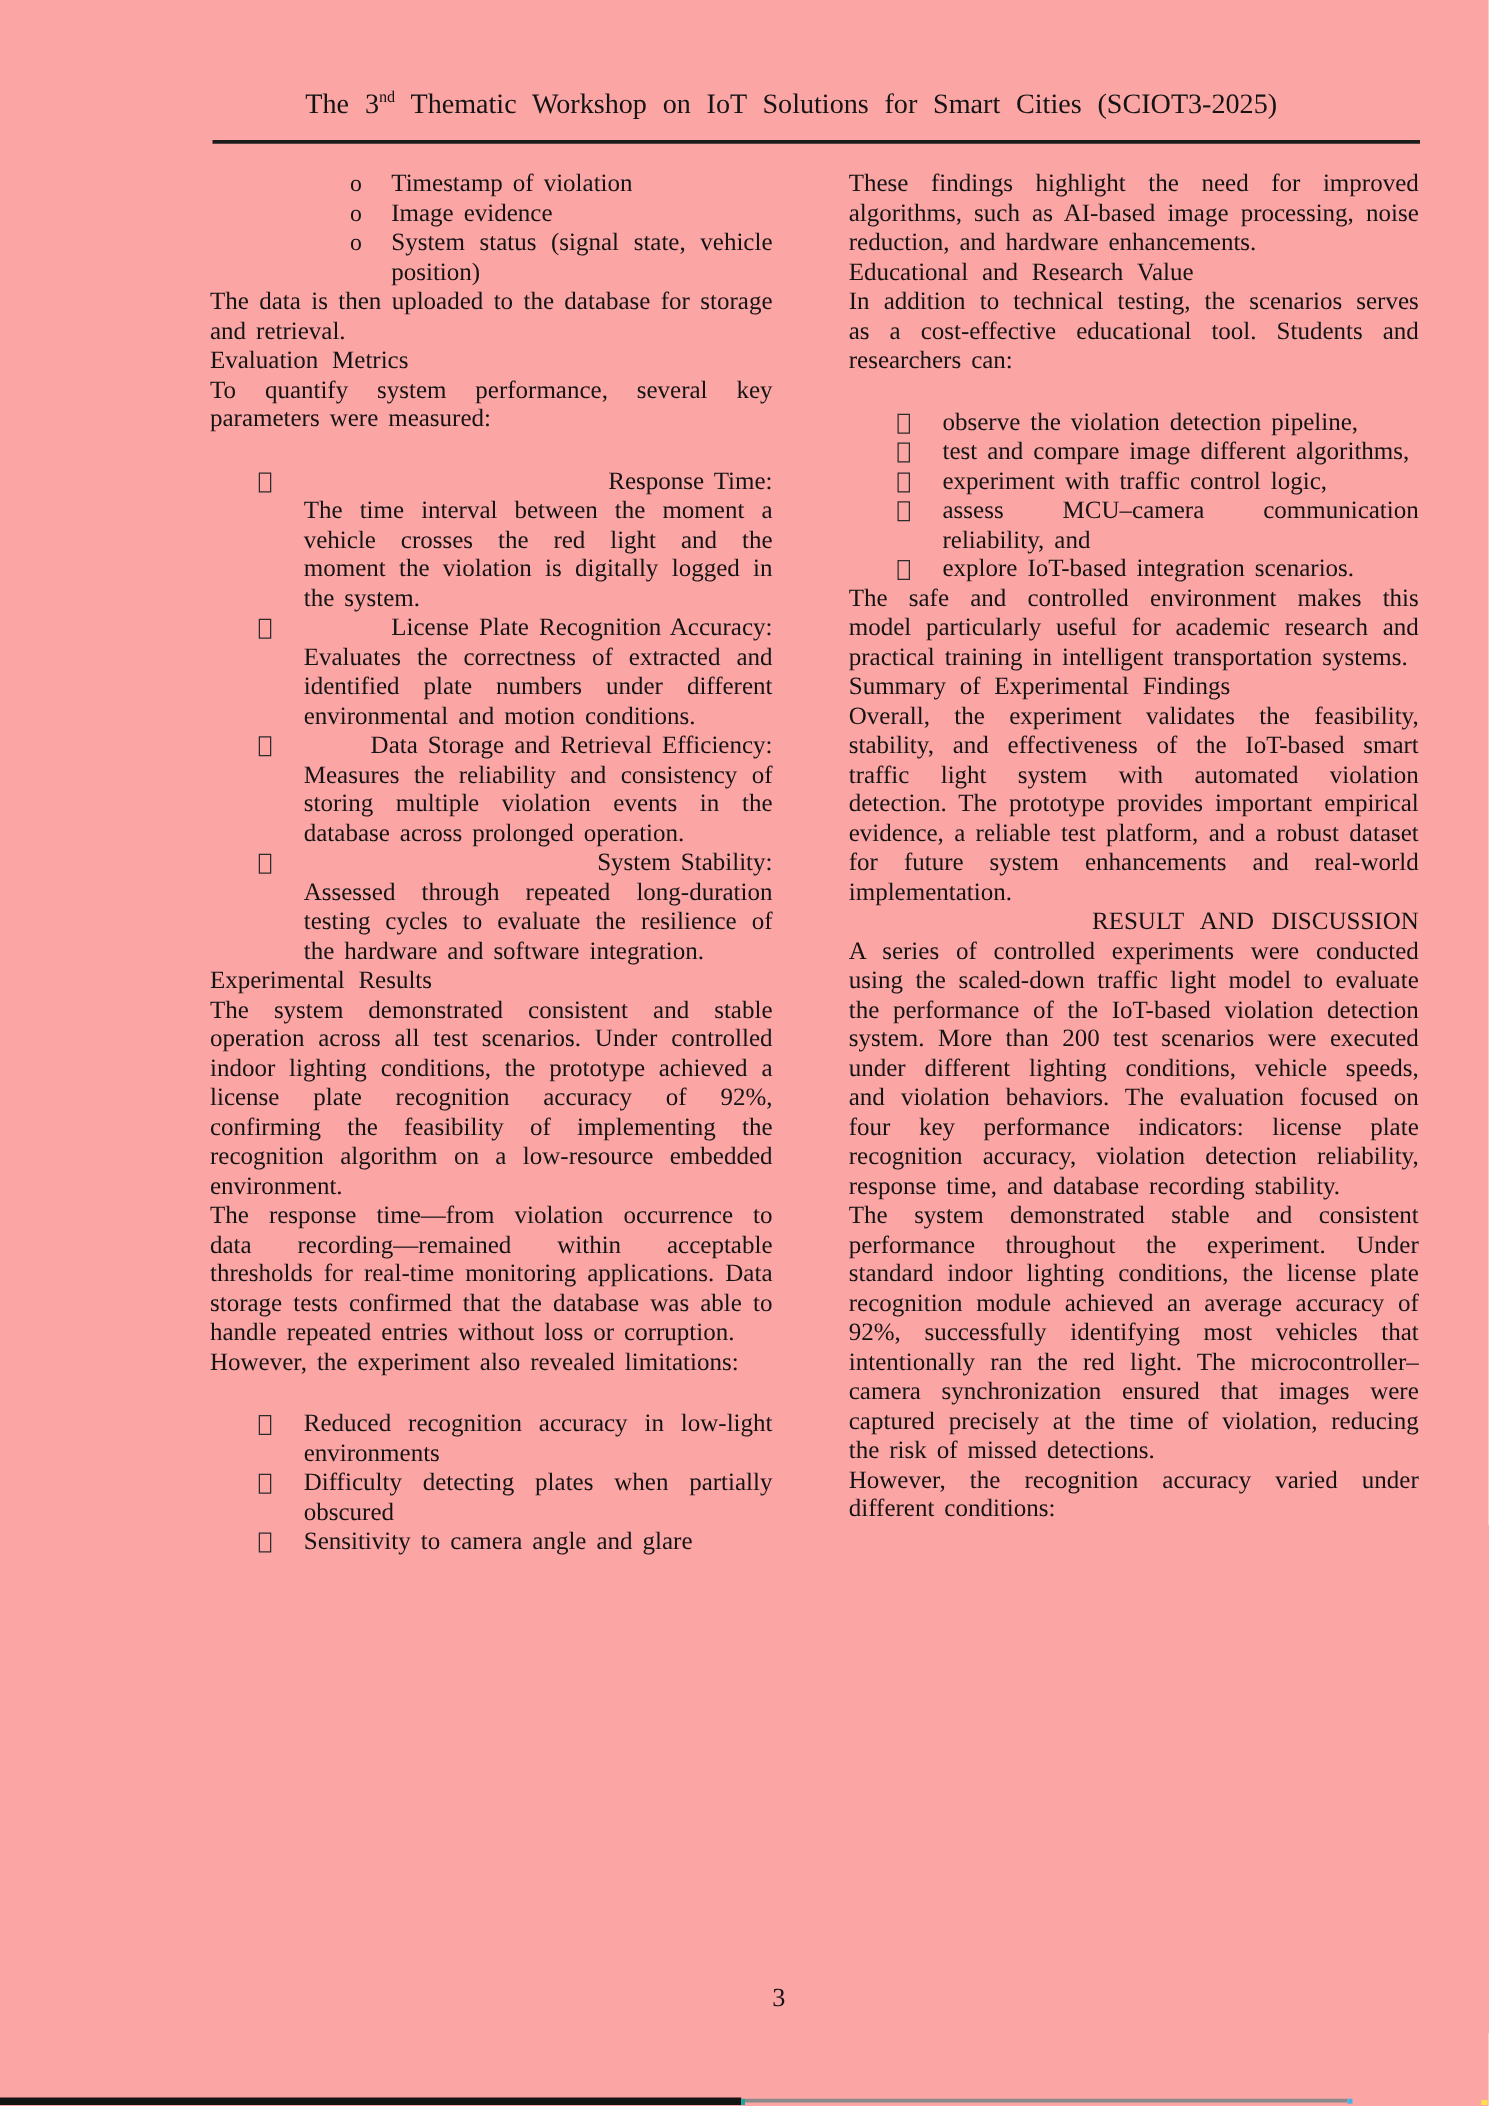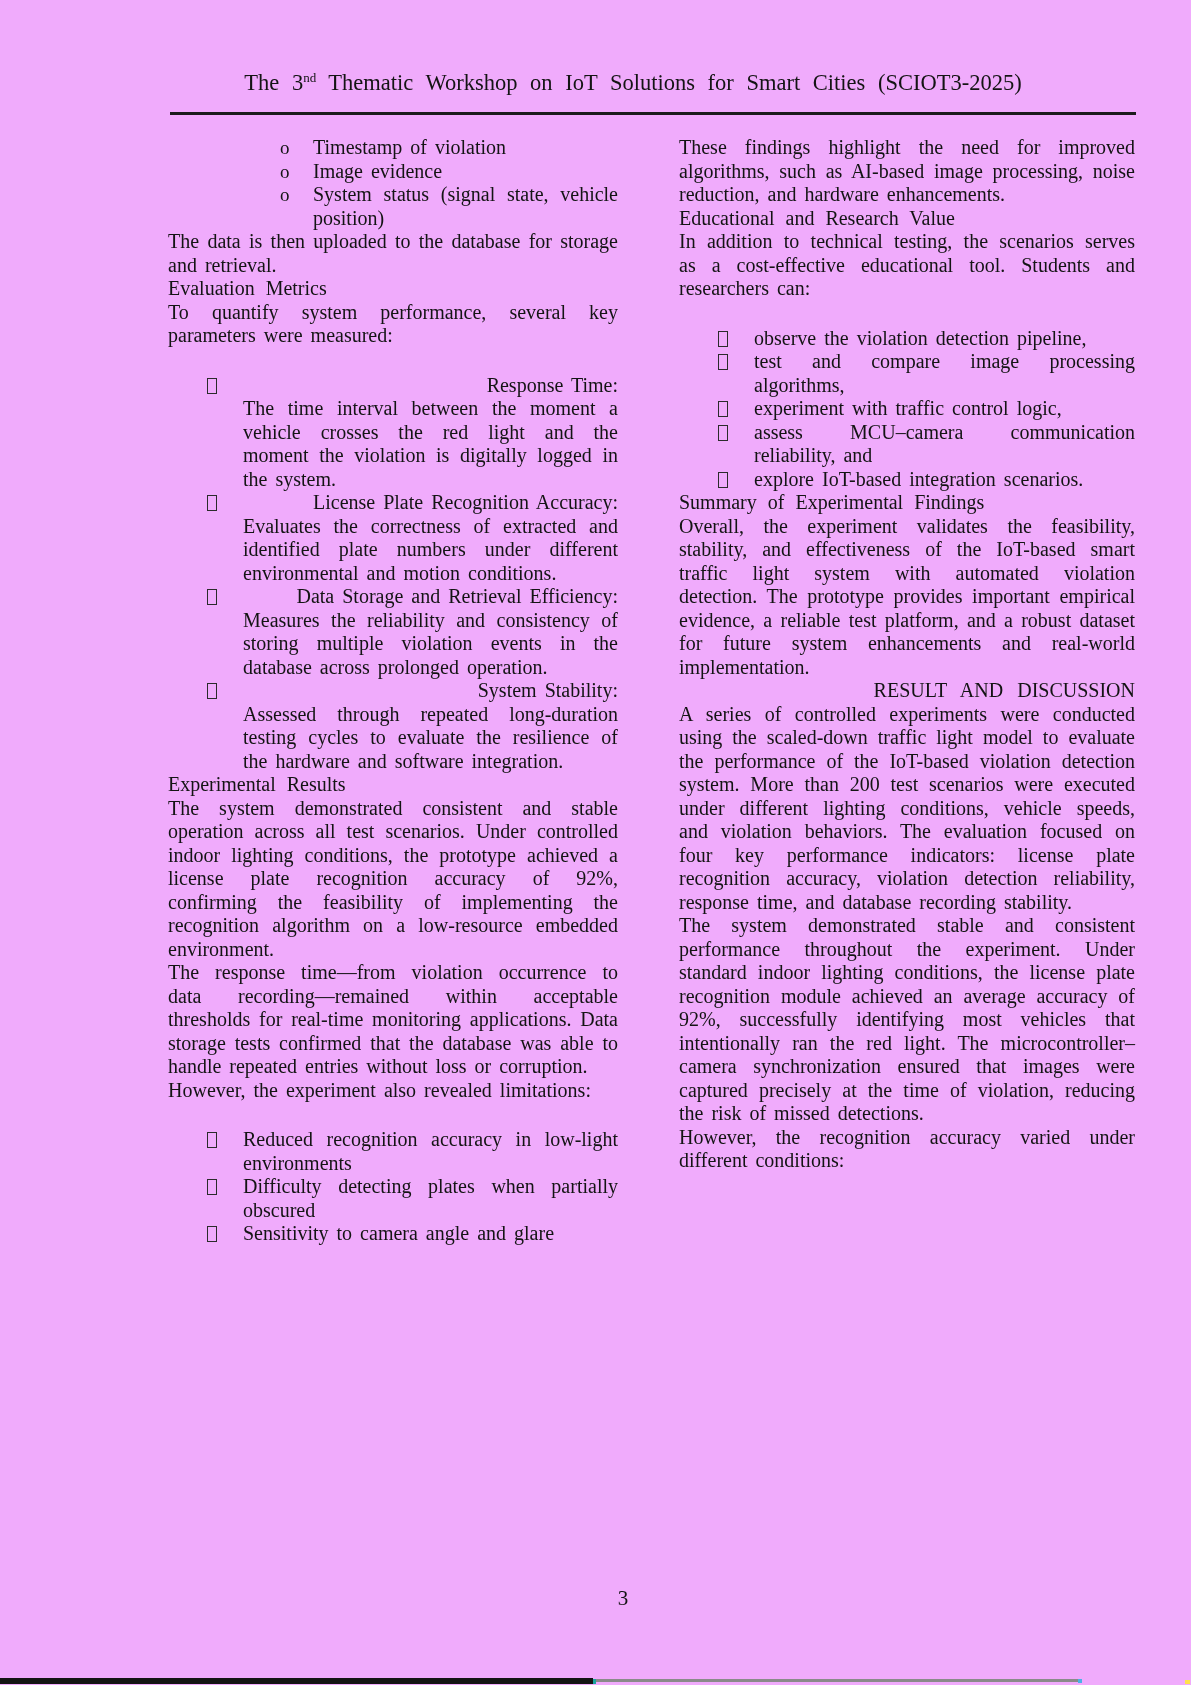--- a/index.html
+++ b/index.html
@@ -1,17 +1,17 @@
 <!DOCTYPE html>
 <html><head>
 <meta charset="utf-8">
 <style>
   html,body { margin:0; padding:0; background:#ffffff; }
   .page {
-    position:relative; width:1191px; height:1685px; background:#f0abfc;
+    position:relative; width:1191px; height:1685px; background:#fca5a5;
     font-family:"Liberation Serif","DejaVu Serif",serif; color:#141414;
     overflow:hidden;
   }
   .running-head {
     position:absolute; top:70px; left:130px; width:1006px;
     text-align:center; font-size:22.5px; word-spacing:7px; white-space:nowrap;
   }
   .running-head sup { font-size:13px; vertical-align:super; line-height:0; }
   .head-rule {
     position:absolute; top:112px; left:170px; width:966px; height:3px;
@@ -138,36 +138,37 @@
 
     <p class="block">In addition to technical testing, the scenarios serves as a cost-effective educational tool. Students and researchers can:</p>
 
     <ul class="tight">
       <li>
         <span class="marker-box"></span>
         <span>observe the violation detection pipeline,</span>
       </li>
       <li>
         <span class="marker-box"></span>
-        <span>test and compare image processing algorithms,</span>
+        <span>test and compare image different algorithms,</span>
       </li>
       <li>
         <span class="marker-box"></span>
         <span>experiment with traffic control logic,</span>
       </li>
       <li>
         <span class="marker-box"></span>
         <span>assess MCU–camera communication reliability, and</span>
       </li>
       <li>
         <span class="marker-box"></span>
         <span>explore IoT-based integration scenarios.</span>
       </li>
     </ul>
 
+    <p class="block">The safe and controlled environment makes this model particularly useful for academic research and practical training in intelligent transportation systems.</p>
 
     <p class="heading">Summary of Experimental Findings</p>
 
     <p class="block">Overall, the experiment validates the feasibility, stability, and effectiveness of the IoT-based smart traffic light system with automated violation detection. The prototype provides important empirical evidence, a reliable test platform, and a robust dataset for future system enhancements and real-world implementation.</p>
 
     <p class="heading-center">RESULT AND DISCUSSION</p>
 
     <p class="block">A series of controlled experiments were conducted using the scaled-down traffic light model to evaluate the performance of the IoT-based violation detection system. More than 200 test scenarios were executed under different lighting conditions, vehicle speeds, and violation behaviors. The evaluation focused on four key performance indicators: license plate recognition accuracy, violation detection reliability, response time, and database recording stability.</p>
 
     <p class="block">The system demonstrated stable and consistent performance throughout the experiment. Under standard indoor lighting conditions, the license plate recognition module achieved an average accuracy of 92%, successfully identifying most vehicles that intentionally ran the red light. The microcontroller–camera synchronization ensured that images were captured precisely at the time of violation, reducing the risk of missed detections.</p>

